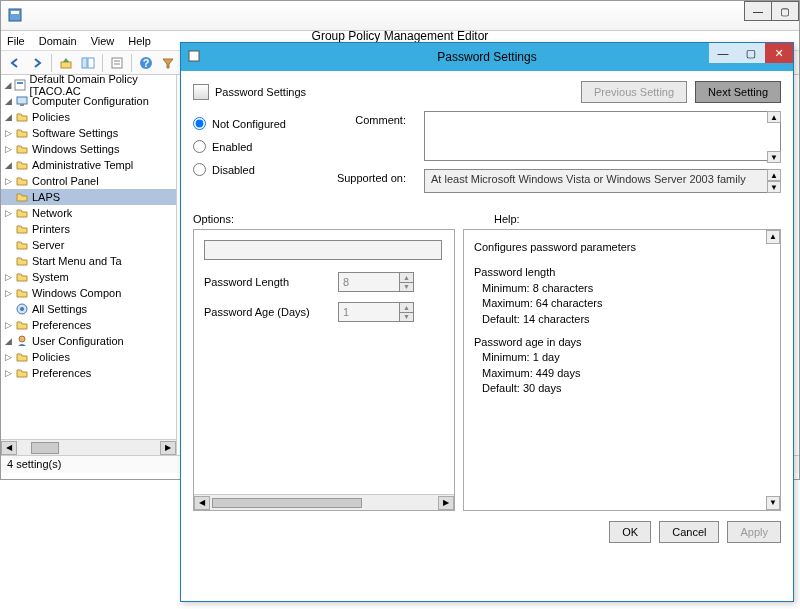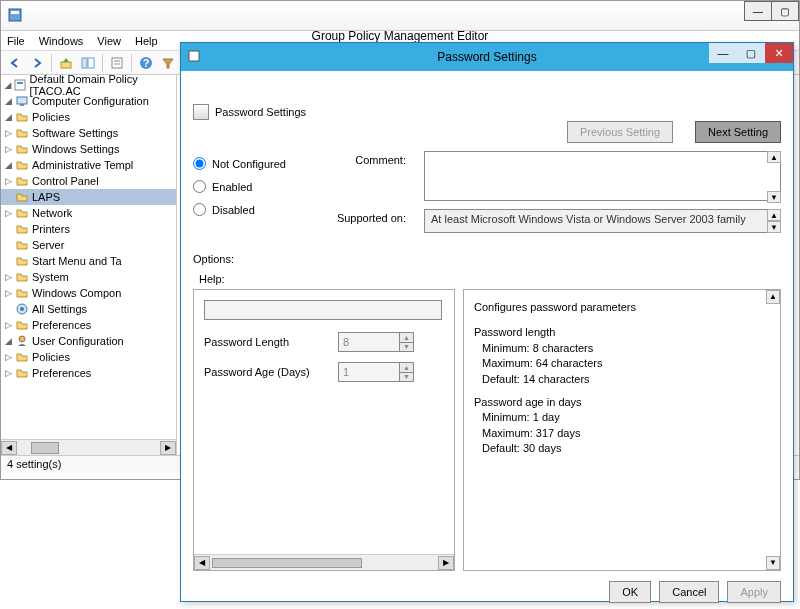--- a/index.html
+++ b/index.html
@@ -44,41 +44,41 @@
 .dlg-titlebar .title { color: #000; font-size: 12px; }
 .dlg-titlebar .dlg-icon { position: absolute; left: 6px; top: 6px; }
 .dlg-wincontrols { position: absolute; right: 0; top: 0; display: flex; }
 .dlg-winbtn { width: 28px; height: 20px; display: flex; align-items: center; justify-content: center; font-size: 11px; }
 .dlg-close { background: #c94040; color: #fff; }
 .dlg-min, .dlg-max { background: #d4e8f5; }
 
 .dlg-header { padding: 10px 12px 8px 12px; display: flex; align-items: center; justify-content: space-between; }
 .dlg-header-left { display: flex; align-items: center; gap: 6px; }
 .dlg-header-left .ico { width: 16px; height: 16px; border: 1px solid #888; background: linear-gradient(#fff,#ddd); }
-.dlg-header-btns { display: flex; gap: 22px; margin-top: 40px; }
+.dlg-header-btns { display: flex; gap: 8px; }
 .btn { height: 22px; padding: 0 12px; border: 1px solid #888; background: #eaeaea; font-size: 11px; cursor: pointer; }
 .btn.disabled { color: #999; }
 .btn.default { border: 1px solid #555; background: #a3a3a3; }
 
 .dlg-content { padding: 0 12px; }
 .state-row { display: flex; gap: 30px; }
 .state-radios { display: flex; flex-direction: column; gap: 10px; padding-top: 6px; }
 .radio-row { display: flex; align-items: center; gap: 6px; }
 input[type=radio] { margin: 0; }
 
 .field-col { flex: 1; }
 .field-row { display: flex; align-items: flex-start; gap: 18px; margin-bottom: 6px; }
 .field-row label { width: 90px; text-align: right; padding-top: 3px; }
 .textarea-wrap { flex: 1; position: relative; }
 .textarea-like { width: 100%; height: 50px; border: 1px solid #888; background: #fff; resize: none; font-family: inherit; font-size: 11px; padding: 2px; }
 .supported { width: 100%; height: 24px; border: 1px solid #888; background: #f0f0f0; padding: 3px 6px; color: #333; }
 .tiny-scroll { position: absolute; right: 0; top: 0; bottom: 0; width: 14px; display: flex; flex-direction: column; justify-content: space-between; }
 .tiny-scroll span { height: 12px; border: 1px solid #aaa; background: #eee; display: flex; align-items: center; justify-content: center; font-size: 8px; }
 
-.panels-labels { display: flex; gap: 8px; margin-top: 14px; flex-direction: column; }
+.panels-labels { display: flex; gap: 8px; margin-top: 14px; }
 .panels-labels div { flex: 1; }
 .panels-labels .help-lbl { margin-left: 6px; }
 
 .panels { display: flex; gap: 8px; margin-top: 4px; height: 282px; }
 .panel { border: 1px solid #aaa; background: #fff; position: relative; overflow: hidden; }
 .options-panel { width: 262px; padding: 10px; }
 .help-panel { flex: 1; padding: 10px 18px 10px 10px; line-height: 1.4; }
 .help-panel p { margin-bottom: 10px; }
 .help-panel .section { margin-bottom: 8px; }
 
@@ -115,21 +115,21 @@
         </svg>
     </span>
     <span class="title">Group Policy Management Editor</span>
     <div class="win-controls">
       <div class="win-btn">—</div>
       <div class="win-btn">▢</div>
     </div>
   </div>
   <div class="menu-bar">
     <span class="menu-item">File</span>
-    <span class="menu-item">Windows</span>
+    <span class="menu-item">Domain</span>
     <span class="menu-item">View</span>
     <span class="menu-item">Help</span>
   </div>
   <div class="tool-bar">
     <div class="tb-btn">
         <svg width="14" height="14">
           <path d="M9 3 L4 7 L9 11" fill="none" stroke="#2a6ab2" stroke-width="2"></path>
         </svg>
       </div>
     <div class="tb-btn">
@@ -471,21 +471,21 @@
         <p>Configures password parameters</p>
         <div class="section">
           <div>Password length</div>
           <div style="padding-left:8px">Minimum: 8 characters</div>
           <div style="padding-left:8px">Maximum: 64 characters</div>
           <div style="padding-left:8px">Default: 14 characters</div>
         </div>
         <div class="section">
           <div>Password age in days</div>
           <div style="padding-left:8px">Minimum: 1 day</div>
-          <div style="padding-left:8px">Maximum: 317 days</div>
+          <div style="padding-left:8px">Maximum: 449 days</div>
           <div style="padding-left:8px">Default: 30 days</div>
         </div>
         <div class="vscroll2">
             <span>▲</span>
             <span>▼</span>
           </div>
       </div>
     </div>
   </div>
 

